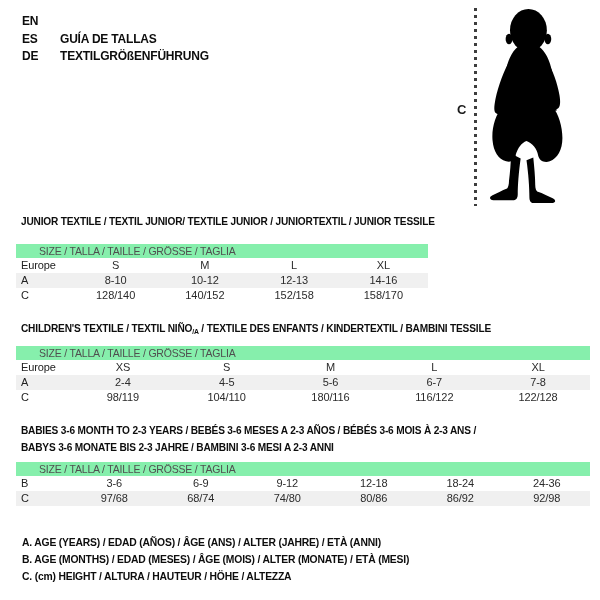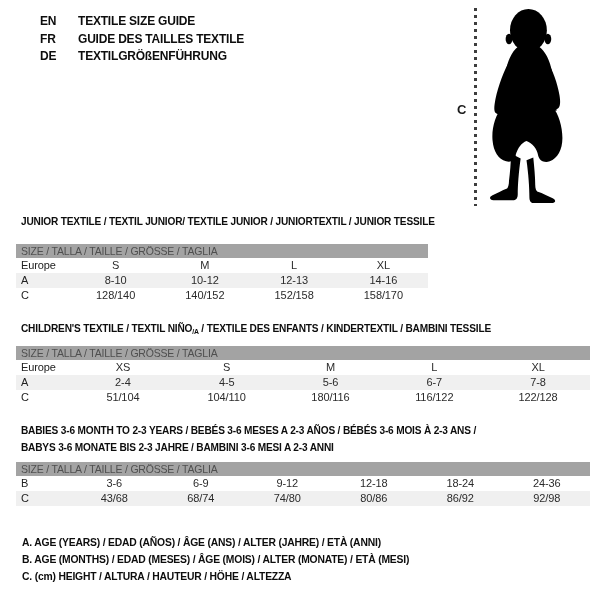--- a/index.html
+++ b/index.html
@@ -4,37 +4,37 @@
 <style>
   html,body{margin:0;padding:0;}
   body{
     width:600px;height:600px;position:relative;background:#ffffff;
     font-family:"Liberation Sans","DejaVu Sans",sans-serif;
     color:#111;overflow:hidden;
   }
   
   .lang-block{position:absolute;left:22px;top:13px;}
   .lang-row{display:flex;line-height:17.5px;font-size:12px;font-weight:700;letter-spacing:-0.2px;color:#0d0d0d;}
-  .lang-code{width:38px;flex:0 0 38px;margin-left:18px;}
+  .lang-code{width:38px;flex:0 0 38px;}
   
   .dash-line{position:absolute;left:474px;top:8px;width:3px;height:198px;
     background:repeating-linear-gradient(to bottom,#3d3d3d 0 3.5px,transparent 3.5px 7px);}
   .c-label{position:absolute;left:457px;top:102px;font-size:13px;font-weight:700;color:#1a1a1a;}
   .baby-svg{position:absolute;left:481px;top:6px;}
   
   .tbl-title{position:absolute;font-size:11px;font-weight:700;color:#0d0d0d;
     letter-spacing:-0.2px;white-space:nowrap;transform:scaleX(0.92);transform-origin:0 0;}
   #t1-title{left:21px;top:215px;}
   #t2-title{left:21px;top:322px;}
   #t3-title-1{left:21px;top:424px;}
   #t3-title-2{left:21px;top:441px;}
   .sub{font-size:7.5px;vertical-align:-2px;}
   
-  .size-bar{position:absolute;height:14px;line-height:14px;background:#a3a3a3;color:#4f4f4f;
-    font-size:10.5px;padding-left:5px;letter-spacing:-0.2px;box-sizing:border-box;overflow:hidden;white-space:nowrap;}
+  .size-bar{position:absolute;height:14px;line-height:14px;background:#86efac;color:#4f4f4f;
+    font-size:10.5px;padding-left:23px;letter-spacing:-0.2px;box-sizing:border-box;overflow:hidden;white-space:nowrap;}
   #t1-bar{left:16px;top:244px;width:412px;}
   #t2-bar{left:16px;top:346px;width:574px;}
   #t3-bar{left:16px;top:462px;width:574px;}
   
   table.stable{position:absolute;border-collapse:collapse;table-layout:fixed;}
   #t1-table{left:16px;top:258px;width:412px;}
   #t2-table{left:16px;top:360px;width:574px;}
   #t3-table{left:16px;top:476px;width:574px;}
   .stable td{font-size:11px;color:#2b2b2b;height:15px;line-height:15px;padding:0;
     text-align:center;letter-spacing:-0.1px;overflow:hidden;white-space:nowrap;}
@@ -44,25 +44,24 @@
   
   .footnotes{position:absolute;left:22px;top:534px;font-size:11px;font-weight:700;
     line-height:17px;letter-spacing:-0.2px;color:#0d0d0d;transform:scaleX(0.94);transform-origin:0 0;white-space:nowrap;}
 </style>
 </head>
 <body>
 
 <div class="lang-block">
   <div class="lang-row">
     <span class="lang-code">EN</span>
-    <span class="lang-label">TEXTILE SIZE GUIDE</span>
   </div>
   <div class="lang-row">
-    <span class="lang-code">FR</span>
-    <span class="lang-label">GUIDE DES TAILLES TEXTILE</span>
+    <span class="lang-code">ES</span>
+    <span class="lang-label">GUÍA DE TALLAS</span>
   </div>
   <div class="lang-row">
     <span class="lang-code">DE</span>
     <span class="lang-label">TEXTILGRÖßENFÜHRUNG</span>
   </div>
 </div>
 
 <div class="dash-line"></div>
 <div class="c-label">C</div>
 <svg class="baby-svg" width="90" height="200" viewBox="0 0 85 206" aria-hidden="true">
@@ -139,21 +138,21 @@
   <tr class="shaded">
     <td class="lab">A</td>
     <td>2-4</td>
     <td>4-5</td>
     <td>5-6</td>
     <td>6-7</td>
     <td>7-8</td>
   </tr>
   <tr>
     <td class="lab">C</td>
-    <td>51/104</td>
+    <td>98/119</td>
     <td>104/110</td>
     <td>180/116</td>
     <td>116/122</td>
     <td>122/128</td>
   </tr>
   </tbody>
 </table>
 
 <div class="tbl-title" id="t3-title-1">BABIES 3-6 MONTH TO 2-3 YEARS / BEBÉS 3-6 MESES A 2-3 AÑOS / BÉBÉS 3-6 MOIS À 2-3 ANS /</div>
 <div class="tbl-title" id="t3-title-2">BABYS 3-6 MONATE BIS 2-3 JAHRE / BAMBINI 3-6 MESI A 2-3 ANNI</div>
@@ -173,21 +172,21 @@
     <td class="lab">B</td>
     <td>3-6</td>
     <td>6-9</td>
     <td>9-12</td>
     <td>12-18</td>
     <td>18-24</td>
     <td>24-36</td>
   </tr>
   <tr class="shaded">
     <td class="lab">C</td>
-    <td>43/68</td>
+    <td>97/68</td>
     <td>68/74</td>
     <td>74/80</td>
     <td>80/86</td>
     <td>86/92</td>
     <td>92/98</td>
   </tr>
   </tbody>
 </table>
 
 <div class="footnotes">

